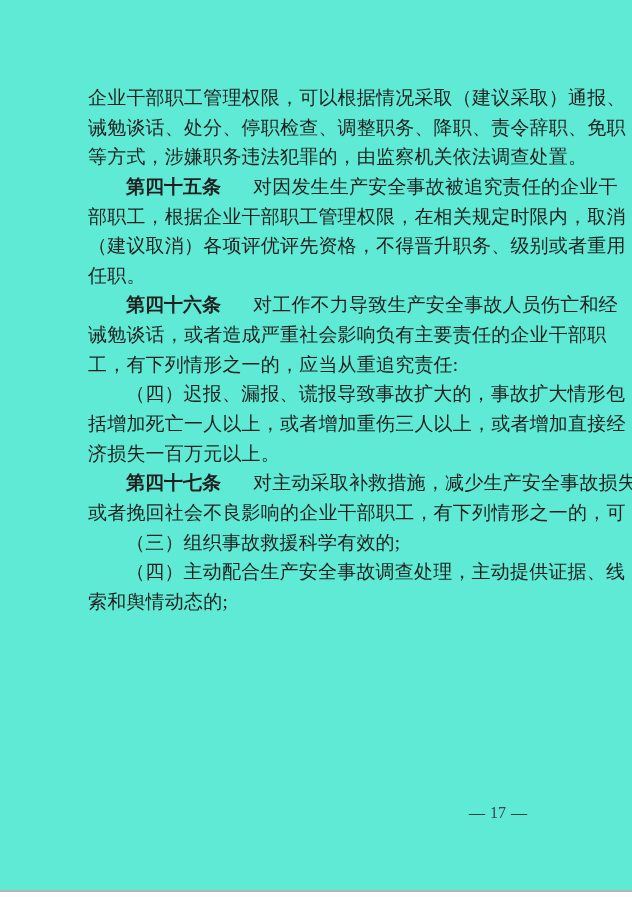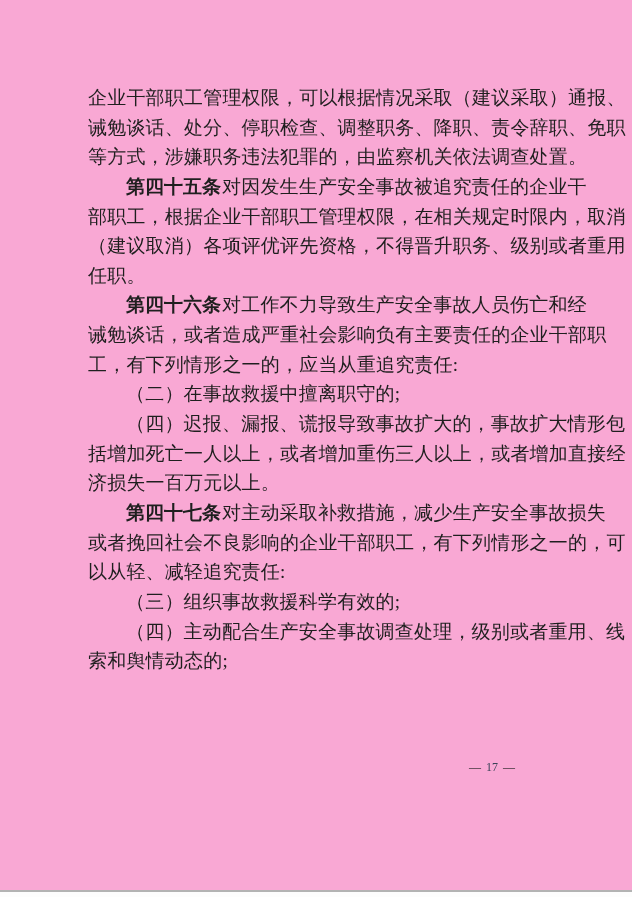--- a/index.html
+++ b/index.html
@@ -10,49 +10,49 @@
     width: 632px;
     height: 897px;
     background: #ffffff;
     position: relative;
     overflow: hidden;
     font-family: "Liberation Serif", "DejaVu Serif", serif;
   }
   .page {
     position: absolute;
     inset: 0;
-    background: #f9a8d4;
+    background: #5eead4;
   }
   .text-block {
     position: absolute;
     left: 88px;
     top: 83px;
     width: 544px;
     color: #1f1f1f;
   }
   .line {
     height: 29.65px;
     line-height: 29.65px;
     font-size: 19px;
     letter-spacing: 0.2px;
     white-space: nowrap;
   }
   .line.indent {
     padding-left: 38px;
   }
   .article-num {
     font-weight: bold;
-    margin-right: 1px;
+    margin-right: 32px;
     letter-spacing: 0;
   }
   .footer {
     position: absolute;
     left: 464px;
-    top: 760px;
-    font-size: 12px;
+    top: 804px;
+    font-size: 16px;
     color: #1f1f1f;
     white-space: nowrap;
   }
   .footer .dash {
     color: #1f1f1f;
     margin: 0 5px;
   }
   .footer .num {
     color: #3a4358;
   }
@@ -82,29 +82,27 @@
       <div class="line"><span>企业干部职工管理权限，可以根据情况采取（建议采取）通报、</span></div>
       <div class="line"><span>诫勉谈话、处分、停职检查、调整职务、降职、责令辞职、免职</span></div>
       <div class="line"><span>等方式，涉嫌职务违法犯罪的，由监察机关依法调查处置。</span></div>
       <div class="line indent"><span class="article-num">第四十五条</span><span>对因发生生产安全事故被追究责任的企业干</span></div>
       <div class="line"><span>部职工，根据企业干部职工管理权限，在相关规定时限内，取消</span></div>
       <div class="line"><span>（建议取消）各项评优评先资格，不得晋升职务、级别或者重用</span></div>
       <div class="line"><span>任职。</span></div>
       <div class="line indent"><span class="article-num">第四十六条</span><span>对工作不力导致生产安全事故人员伤亡和经</span></div>
       <div class="line"><span>诫勉谈话，或者造成严重社会影响负有主要责任的企业干部职</span></div>
       <div class="line"><span>工，有下列情形之一的，应当从重追究责任:</span></div>
-      <div class="line indent"><span>（二）在事故救援中擅离职守的;</span></div>
       <div class="line indent"><span>（四）迟报、漏报、谎报导致事故扩大的，事故扩大情形包</span></div>
       <div class="line"><span>括增加死亡一人以上，或者增加重伤三人以上，或者增加直接经</span></div>
       <div class="line"><span>济损失一百万元以上。</span></div>
       <div class="line indent"><span class="article-num">第四十七条</span><span>对主动采取补救措施，减少生产安全事故损失</span></div>
       <div class="line"><span>或者挽回社会不良影响的企业干部职工，有下列情形之一的，可</span></div>
-      <div class="line"><span>以从轻、减轻追究责任:</span></div>
       <div class="line indent"><span>（三）组织事故救援科学有效的;</span></div>
-      <div class="line indent"><span>（四）主动配合生产安全事故调查处理，级别或者重用、线</span></div>
+      <div class="line indent"><span>（四）主动配合生产安全事故调查处理，主动提供证据、线</span></div>
       <div class="line"><span>索和舆情动态的;</span></div>
     </div>
 
   <div class="footer">
     <span class="dash">—</span><span class="num">17</span><span class="dash">—</span>
   </div>
 
   <div class="page-bottom-edge"></div>
   <div class="below-edge"></div>
 

